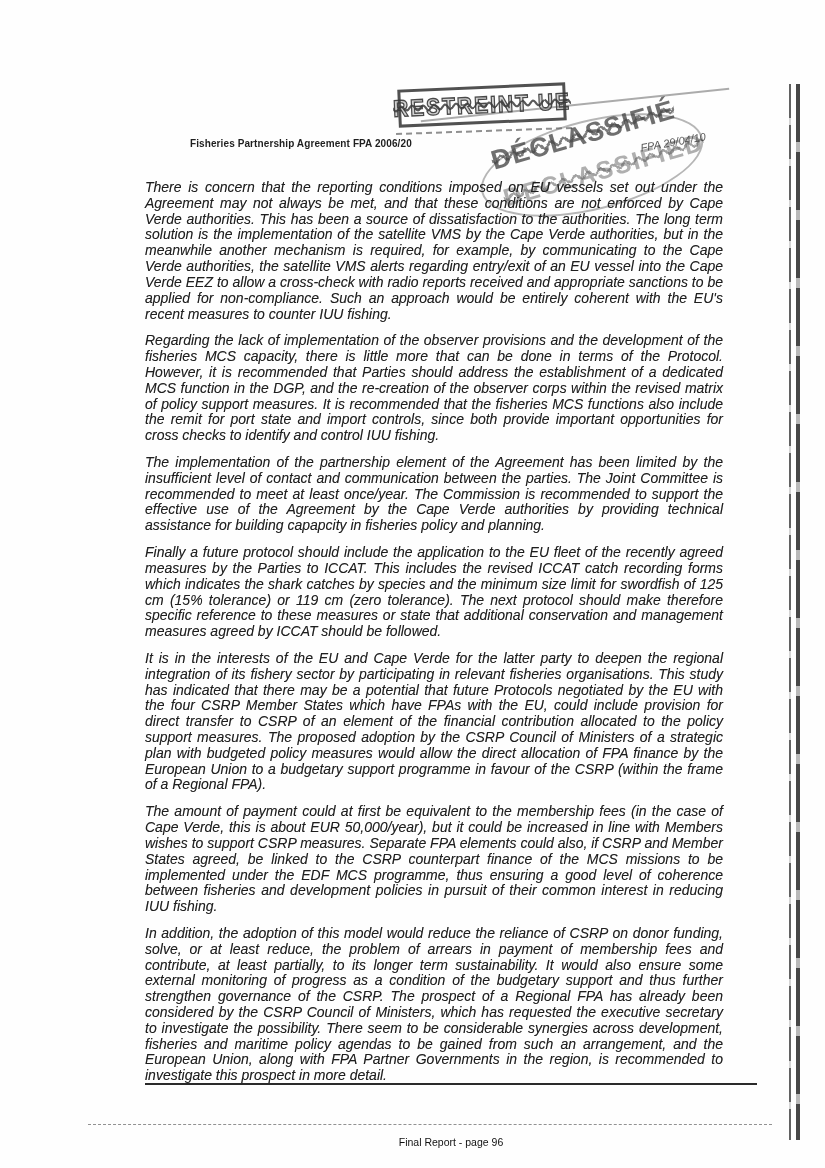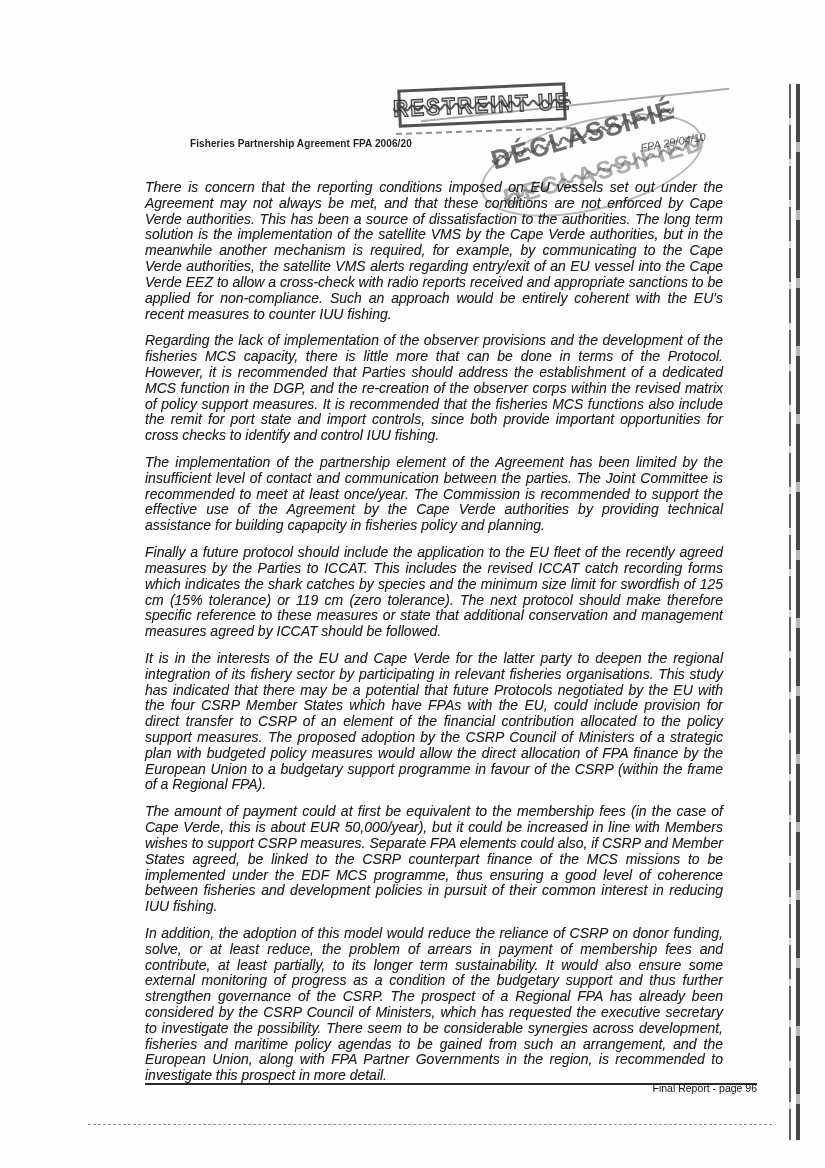--- a/index.html
+++ b/index.html
@@ -121,22 +121,22 @@
     font-weight: 700;
   }
   .section-heading .sec-num { margin-right: 14px; }
 
   
   .footer-rule {
     position: absolute; left: 145px; top: 1083px; width: 612px; height: 0;
     border-top: 2px solid #2a2a2a;
   }
   .footer-text {
-    position: absolute; left: 145px; top: 1082px; width: 612px;
-    text-align: right;
+    position: absolute; left: 145px; top: 1136px; width: 612px;
+    text-align: center;
     font-size: 10.5px;
     color: #111;
   }
 </style>
 </head>
 <body>
 
 <div class="page">
 
   <div class="scan-v1"></div>

